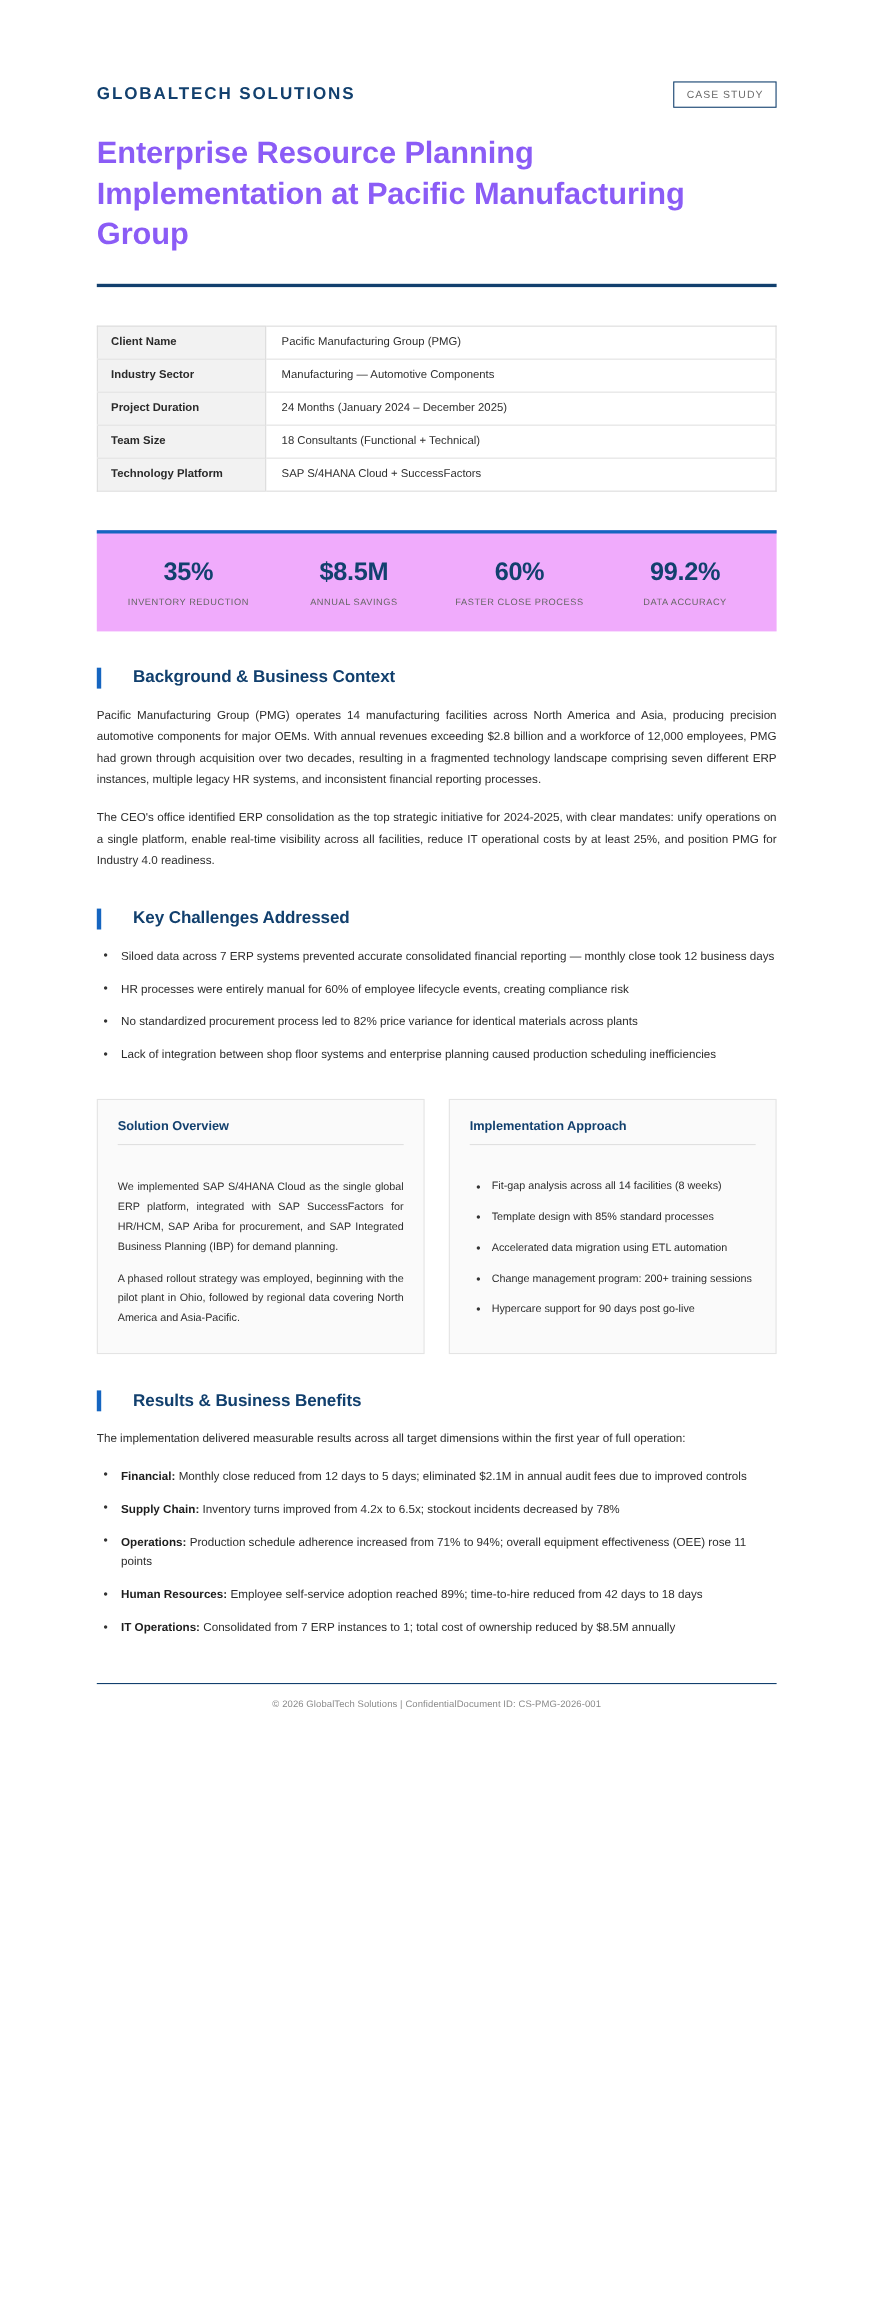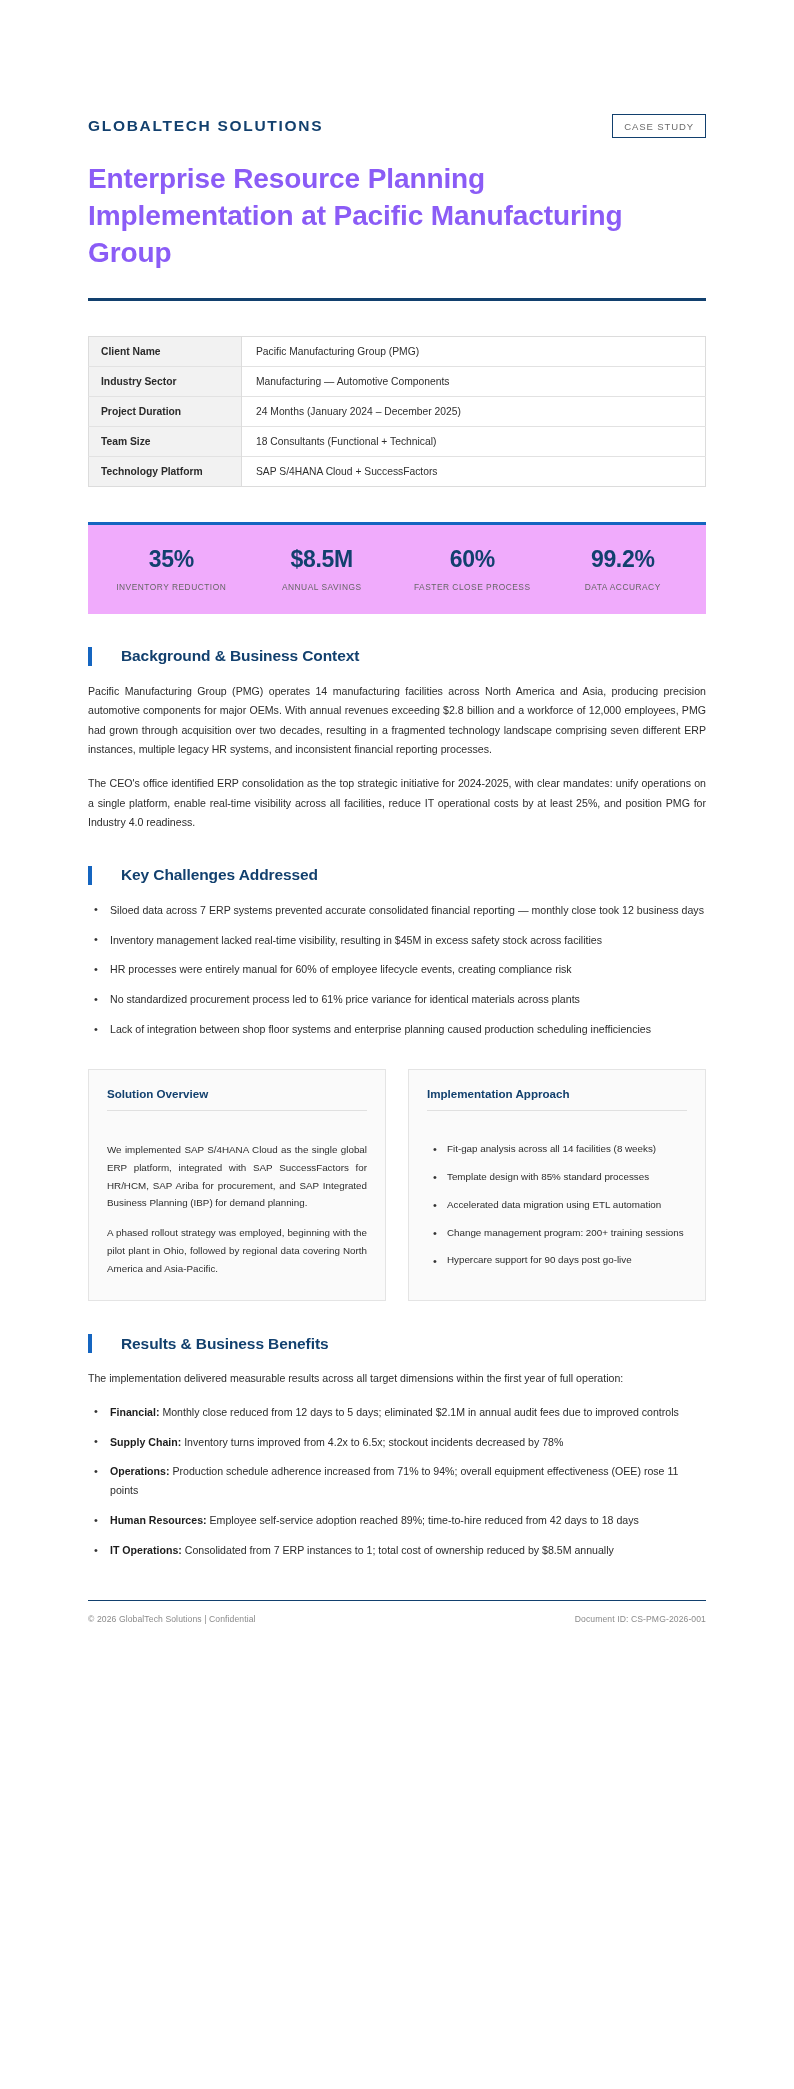--- a/index.html
+++ b/index.html
@@ -18,21 +18,20 @@
     padding: 74px 88px 0 88px;
     background: #ffffff;
     position: relative;
   }
 
   
   .doc-header {
     display: flex;
     align-items: flex-start;
     justify-content: space-between;
-    margin-top: 40px;
   }
 
   .brand {
     font-size: 15.5px;
     font-weight: bold;
     letter-spacing: 1.7px;
     color: #12406e;
     line-height: 1.2;
     padding-top: 3px;
   }
@@ -227,21 +226,21 @@
   }
   .card ul.bullets > li::before { left: 6px; }
 
   
   .footer {
     margin-top: 40px;
     border-top: 1.6px solid #12406e;
     padding-top: 13px;
     padding-bottom: 26px;
     display: flex;
-    justify-content: space-between;
+    justify-content: center;
     align-items: center;
   }
 
   .footer span {
     font-size: 8.6px;
     color: #8a8a8a;
     letter-spacing: 0.1px;
   }
 </style>
 </head>
@@ -310,23 +309,22 @@
     <p class="body-text">The CEO's office identified ERP consolidation as the top strategic initiative for 2024-2025, with clear mandates: unify operations on a single platform, enable real-time visibility across all facilities, reduce IT operational costs by at least 25%, and position PMG for Industry 4.0 readiness.</p>
   </div>
 
   <div class="section">
     <div class="section-heading">
       <span class="section-accent"></span>
       <span class="section-title">Key Challenges Addressed</span>
     </div>
     <ul class="bullets">
       <li>Siloed data across 7 ERP systems prevented accurate consolidated financial reporting — monthly close took 12 business days</li>
-      <li>Inventory management lacked real-time visibility, resulting in $45M in excess safety stock across facilities</li>
       <li>HR processes were entirely manual for 60% of employee lifecycle events, creating compliance risk</li>
-      <li>No standardized procurement process led to 61% price variance for identical materials across plants</li>
+      <li>No standardized procurement process led to 82% price variance for identical materials across plants</li>
       <li>Lack of integration between shop floor systems and enterprise planning caused production scheduling inefficiencies</li>
     </ul>
   </div>
 
   <div class="cards">
     <div class="card">
       <div class="card-title">Solution Overview</div>
       <p>We implemented SAP S/4HANA Cloud as the single global ERP platform, integrated with SAP SuccessFactors for HR/HCM, SAP Ariba for procurement, and SAP Integrated Business Planning (IBP) for demand planning.</p>
       <p>A phased rollout strategy was employed, beginning with the pilot plant in Ohio, followed by regional data covering North America and Asia-Pacific.</p>
     </div>

